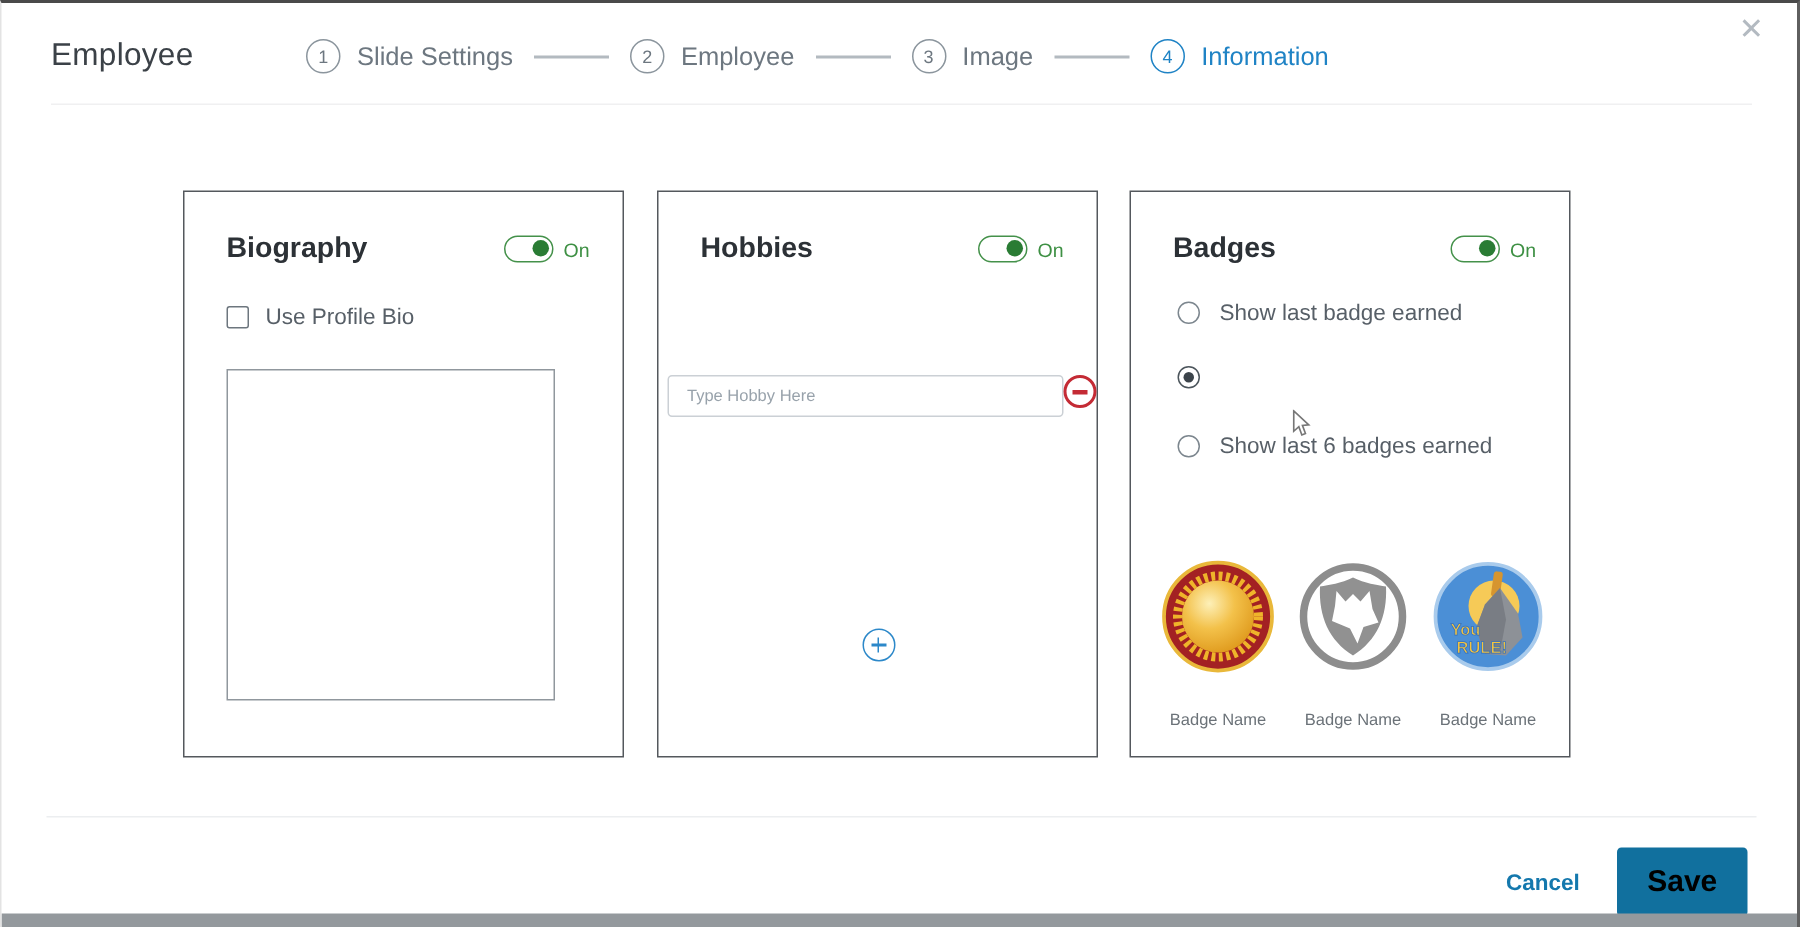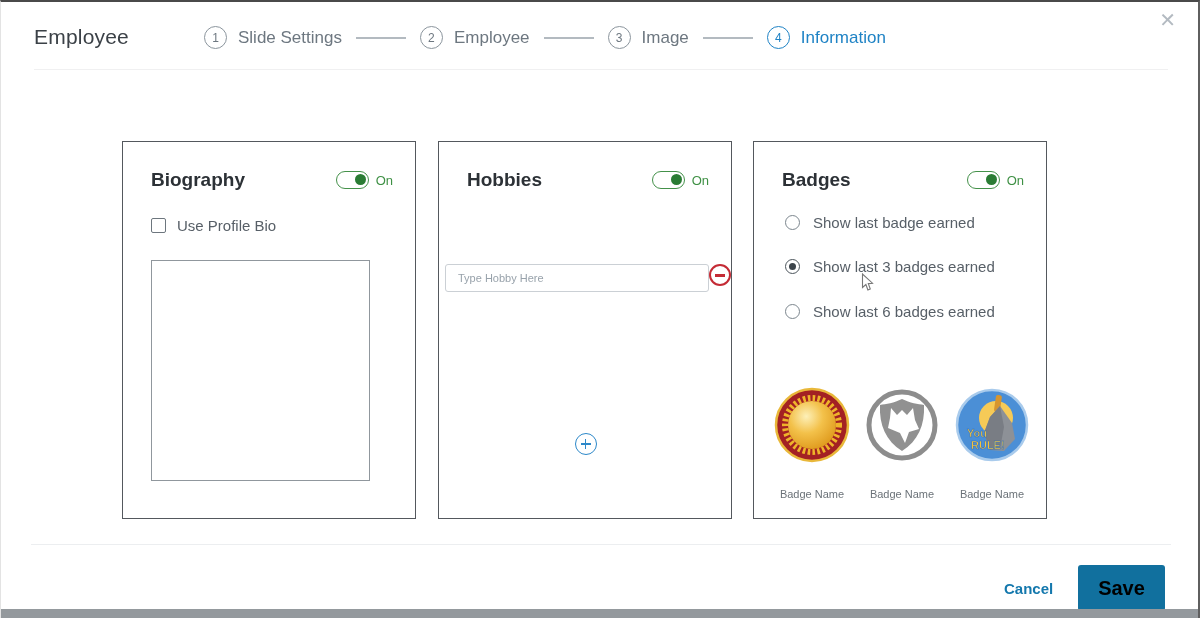--- a/index.html
+++ b/index.html
@@ -34,21 +34,21 @@
     position:absolute; top:8px; right:22px; font-size:20px; color:#b3bac1;
     cursor:pointer; line-height:1;
   }
   .header-divider {
     position:absolute; top:67px; left:33px; width:1134px; height:1px; background:#f0f0f1;
   }
 
   
   .card {
     position:absolute; top:125px; width:294px; height:378px;
-    border:1px solid #54585d; background:#fff;margin-top:14px;
+    border:1px solid #54585d; background:#fff;
   }
   #card-biography { left:121px; }
   #card-hobbies   { left:437px; }
   #card-badges    { left:752px; }
 
   .card-head {
     position:absolute; left:28px; right:22px; top:27px;
     display:flex; align-items:center; justify-content:space-between;
   }
   .card-title { font-size:19px; font-weight:bold; color:#2c3136; }
@@ -215,21 +215,20 @@
       <span class="toggle-label">On</span>
     </span>
   </div>
 
   <div class="radio-row r0">
     <span class="radio"></span>
     <span class="radio-label">Show last badge earned</span>
   </div>
   <div class="radio-row r1">
     <span class="radio state-on"></span>
-    <span class="radio-label">Show last 3 badges earned</span>
   </div>
   <div class="radio-row r2">
     <span class="radio"></span>
     <span class="radio-label">Show last 6 badges earned</span>
   </div>
 
   <div class="badge-row">
     <div class="badge-item">
       <svg class="badge-art" viewBox="0 0 76 76">
         <defs>

